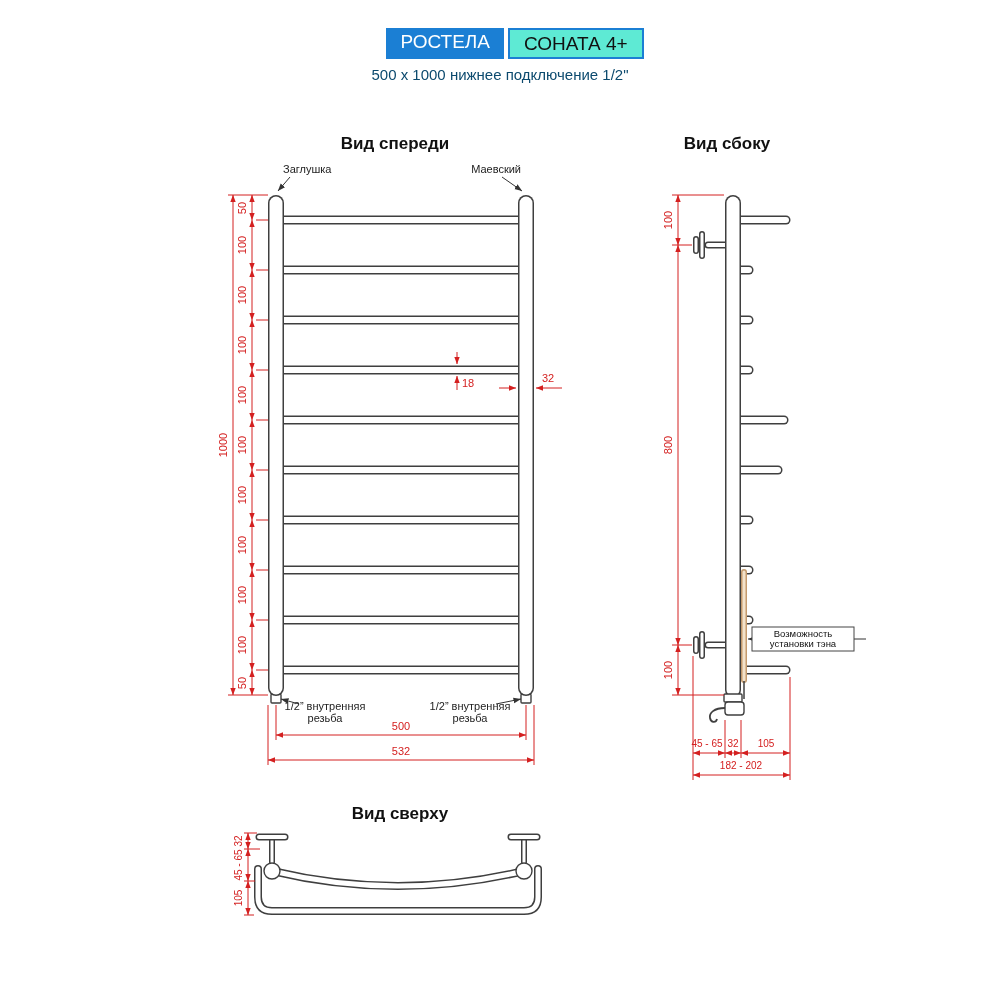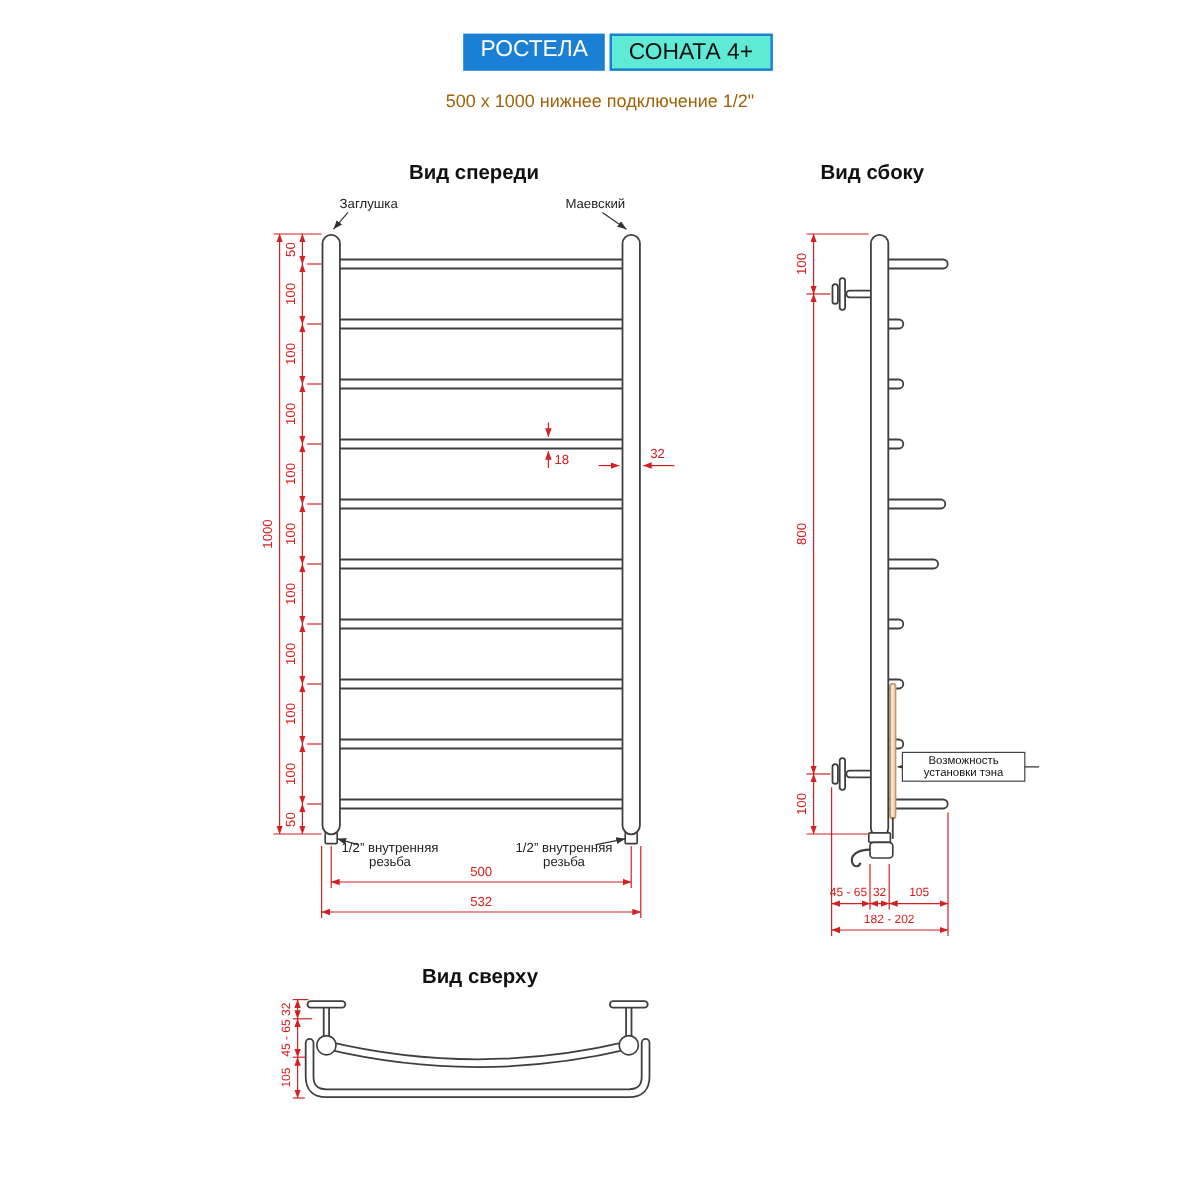--- a/index.html
+++ b/index.html
@@ -10,21 +10,21 @@
   }
   html,body{margin:0;padding:0;}
   body{
     width:1000px;height:1000px;position:relative;background:#ffffff;
     font-family:"Liberation Sans",sans-serif;overflow:hidden;
   }
   .header{position:absolute;top:28px;left:0;width:100%;text-align:center;z-index:2;}
   .brand-row{display:flex;justify-content:center;align-items:stretch;gap:4px;}
   .brand-badge{background:var(--accent_blue);color:#fff;font-size:19px;line-height:27px;padding:0 14px;margin-left:30px;}
   .model-badge{background:#5eead4;color:#111;font-size:19px;line-height:23px;padding:2px 14px;border:2px solid var(--accent_blue);}
-  .subtitle{margin-top:17px;font-size:15px;color:#a16207;}
+  .subtitle{margin-top:7px;font-size:15px;color:#0c4a6e;}
   svg{position:absolute;left:0;top:0;}
   svg text{font-family:"Liberation Sans",sans-serif;}
   .vtitle{font-size:17px;font-weight:700;fill:#111;}
   .lbl{font-size:11px;fill:#222;}
   .dim{font-size:11px;fill:var(--dim_red);}
   .dimS{font-size:10px;fill:var(--dim_red);}
   .note{font-size:9.5px;fill:#111;}
   .pipe{stroke:var(--line);fill:none;stroke-linecap:round;}
   .pipe-core{stroke:#fff;fill:none;stroke-linecap:round;}
   .pipe.tan{stroke:var(--ten);}

